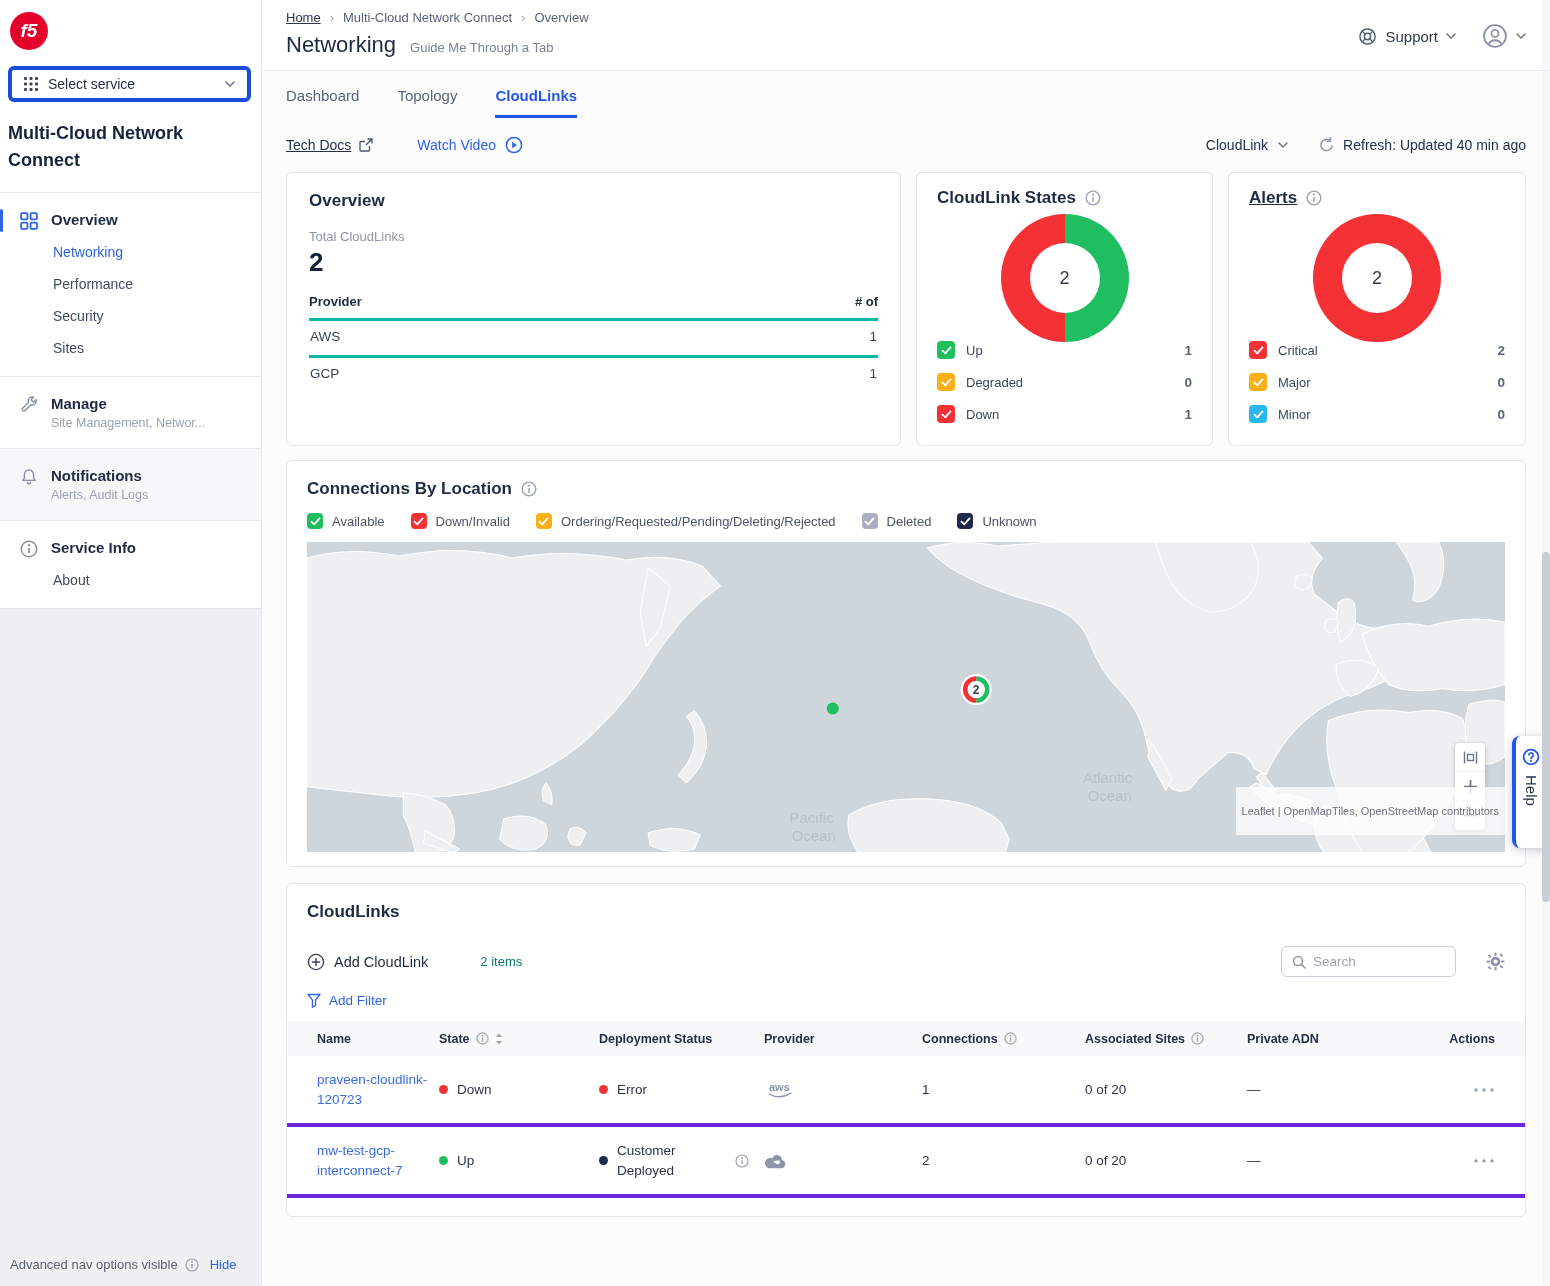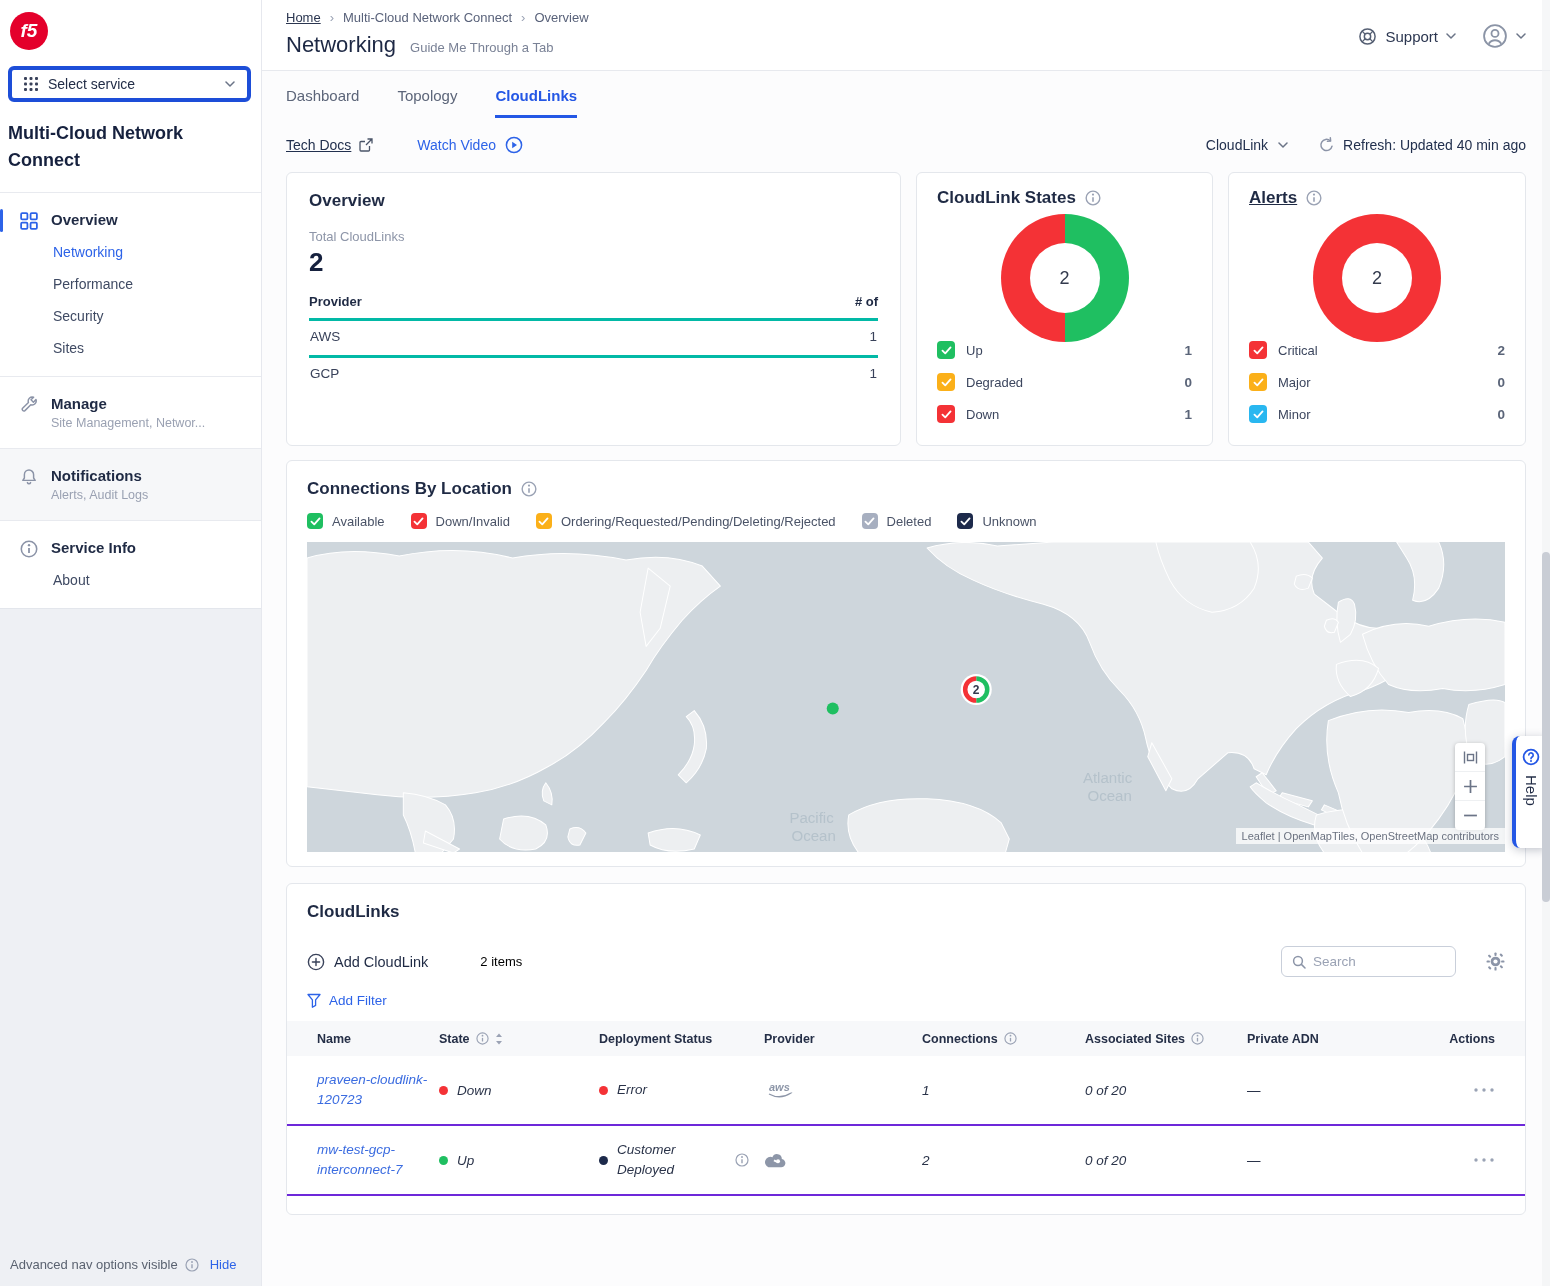--- a/index.html
+++ b/index.html
@@ -93,45 +93,45 @@
   .map-card{padding:18px 20px 14px;}
   .filters{display:flex;align-items:center;gap:26px;margin-top:14px;}
   .filter-item{display:flex;align-items:center;gap:9px;font-size:13px;color:#4a5367;}
   .filter-item .cb{width:16px;height:16px;}
   .mapbox{margin-top:13px;height:310px;position:relative;background:#ced6dc;overflow:hidden;}
   .mapbox svg.world{position:absolute;inset:0;}
   .map-controls{position:absolute;right:20px;bottom:22px;width:30px;background:#fff;border-radius:4px;box-shadow:0 1px 4px rgba(0,0,0,.25);}
   .map-btn{height:29px;display:flex;align-items:center;justify-content:center;color:#6b7487;cursor:pointer;border-bottom:1px solid #eef0f2;}
   .map-btn:last-child{border-bottom:none;}
   .map-btn svg{width:15px;height:15px;}
-  .attribution{position:absolute;right:0;bottom:8px;background:rgba(255,255,255,.75);font-size:11px;color:#6b7280;padding:2px 6px;cursor:pointer;}
+  .attribution{position:absolute;right:0;bottom:17px;background:rgba(255,255,255,.75);font-size:11px;color:#6b7280;padding:18px 6px;cursor:pointer;}
 
   
   .cl-card{padding-top:18px;}
   .cl-pad{padding:0 20px;}
   .cl-controls{display:flex;align-items:center;margin-top:24px;}
   .add-btn{display:flex;align-items:center;gap:9px;font-size:14.5px;color:#1f2a44;cursor:pointer;}
   .add-btn svg{width:18px;height:18px;color:#39425a;}
-  .items-count{margin-left:52px;font-size:13px;color:#000000;}
+  .items-count{margin-left:52px;font-size:13px;color:#0f766e;}
   .search-box{margin-left:auto;width:175px;height:31px;border:1px solid #c9cfda;border-radius:6px;display:flex;align-items:center;gap:7px;padding:0 10px;background:#fff;}
   .search-box svg{width:14px;height:14px;color:#8c95a8;flex:none;}
   .search-box input{border:none;outline:none;width:100%;font-size:13.5px;color:#222d47;font-family:inherit;background:transparent;}
   .search-box input::placeholder{color:#9aa2b4;}
   .gear{margin-left:30px;width:19px;height:19px;color:#8c95a8;cursor:pointer;}
   .add-filter{display:flex;align-items:center;gap:8px;margin:16px 0 13px;font-size:13.5px;color:#2d63e8;cursor:pointer;}
   .add-filter svg{width:14px;height:15px;}
 
   .tgrid{display:grid;grid-template-columns:152px 160px 165px 158px 163px 162px 172px 1fr;align-items:center;}
   .thead{background:#f7f8fa;height:35px;font-size:12.5px;font-weight:700;color:#252f47;}
   .th{display:flex;align-items:center;gap:6px;}
   .th:first-child,.trow > :first-child{padding-left:30px;}
   .th:last-child,.trow > :last-child{justify-content:flex-end;display:flex;padding-right:30px;}
   .th .info{width:13px;height:13px;}
   .sort{width:8px;height:12px;color:#9aa2b4;cursor:pointer;}
-  .trow{min-height:70px;border-bottom:2px solid #6d28d9;font-size:13.5px;color:#2a3349;font-style:italic;}
+  .trow{min-height:70px;border-bottom:4px solid #6d28d9;font-size:13.5px;color:#2a3349;}
   .name-link{color:#3b6ce0;max-width:122px;line-height:1.45;cursor:pointer;padding:14px 0;display:inline-block;}
   .cellflex{display:flex;align-items:center;gap:9px;}
   .dot{width:9px;height:9px;border-radius:50%;flex:none;}
   .dep-text{max-width:95px;line-height:1.45;}
   .prov-icon{color:#8d96a8;}
   .dots3{width:22px;height:6px;color:#9aa3b5;cursor:pointer;}
   .cl-bottom{height:18px;}
 
   
   .help-tab{position:fixed;right:4px;top:736px;width:34px;height:112px;background:#fff;border-radius:8px 0 0 8px;border-left:4px solid #2457e5;box-shadow:0 2px 10px rgba(20,30,60,.25);display:flex;flex-direction:column;align-items:center;gap:9px;padding-top:12px;cursor:pointer;z-index:50;}

